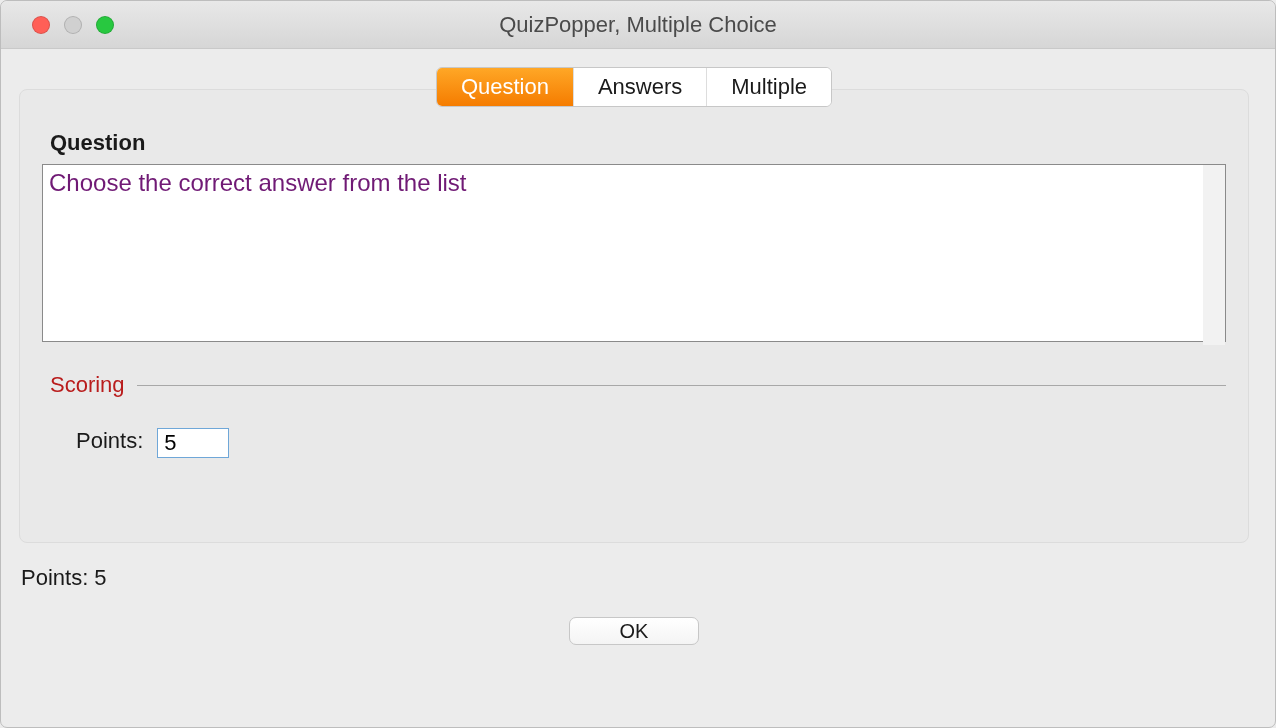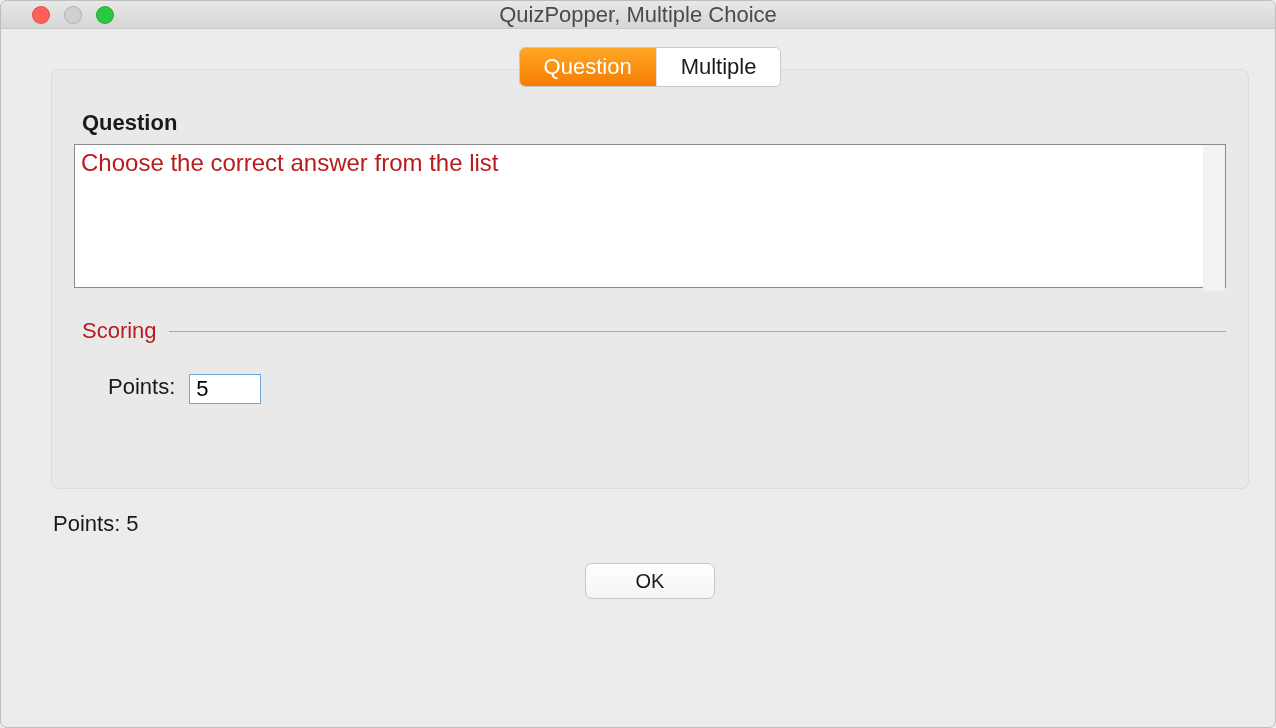--- a/index.html
+++ b/index.html
@@ -17,21 +17,21 @@
     .window {
       width: 100%;
       height: 100%;
       background: #ececec;
       border: 1px solid #bdbdbd;
       border-radius: 7px;
       display: flex;
       flex-direction: column;
     }
     .titlebar {
-      height: 28px;
+      height: 48px;
       background: linear-gradient(to bottom, #e8e8e8, #d6d6d6);
       border-bottom: 1px solid #c9c9c9;
       border-radius: 7px 7px 0 0;
       display: flex;
       align-items: center;
       position: relative;
       padding-left: 15px;
     }
     .traffic-lights {
       display: flex;
@@ -55,21 +55,20 @@
       text-align: center;
       font-size: 22px;
       color: #4a4a4a;
       pointer-events: none;
     }
     .content-area {
       flex: 1;
       padding: 18px 8px 18px 0;
       display: flex;
       flex-direction: column;
-      margin-left: 32px;
     }
     .tabs-row {
       display: flex;
       justify-content: center;
       margin-bottom: 0;
       position: relative;
       z-index: 2;
     }
     .tabs {
       display: flex;
@@ -101,29 +100,29 @@
     }
     .question-label {
       font-size: 22px;
       font-weight: 700;
       color: #1a1a1a;
       margin-bottom: 8px;
       margin-left: 8px;
     }
     .question-textarea {
       width: 100%;
-      height: 144px;
+      height: 178px;
       border: 1px solid #8a8a8a;
       background: #ffffff;
       font-size: 24px;
       font-family: inherit;
       padding: 4px 6px;
       resize: none;
       outline: none;
-      color: #b91c1c;
+      color: #701a75;
       position: relative;
     }
     .textarea-wrap {
       position: relative;
       width: 100%;
     }
     .textarea-wrap::after {
       content: '';
       position: absolute;
       right: 1px;
@@ -179,21 +178,21 @@
       margin: 22px 0 0 20px;
     }
     .button-row {
       display: flex;
       justify-content: center;
       gap: 36px;
       margin-top: 26px;
     }
     .btn {
       min-width: 130px;
-      height: 36px;
+      height: 28px;
       border: 1px solid #c7c7c7;
       border-radius: 7px;
       background: linear-gradient(to bottom, #ffffff, #f4f4f4);
       font-size: 20px;
       color: #1a1a1a;
       cursor: pointer;
       font-family: inherit;
     }
   </style>
 </head>
@@ -206,20 +205,21 @@
       <div class="traffic-light traffic-min"></div>
       <div class="traffic-light traffic-max"></div>
     </div>
     <div class="window-title">QuizPopper, Multiple Choice</div>
   </div>
 
   <div class="content-area">
     <div class="tabs-row">
       <div class="tabs">
         <div class="tab active">Question</div>
+        <div class="tab">Answers</div>
         <div class="tab">Multiple</div>
       </div>
     </div>
 
     <div class="panel">
       <div class="question-label">Question</div>
       <div class="textarea-wrap">
         <textarea class="question-textarea" style="">Choose the correct answer from the list</textarea>
       </div>
 

